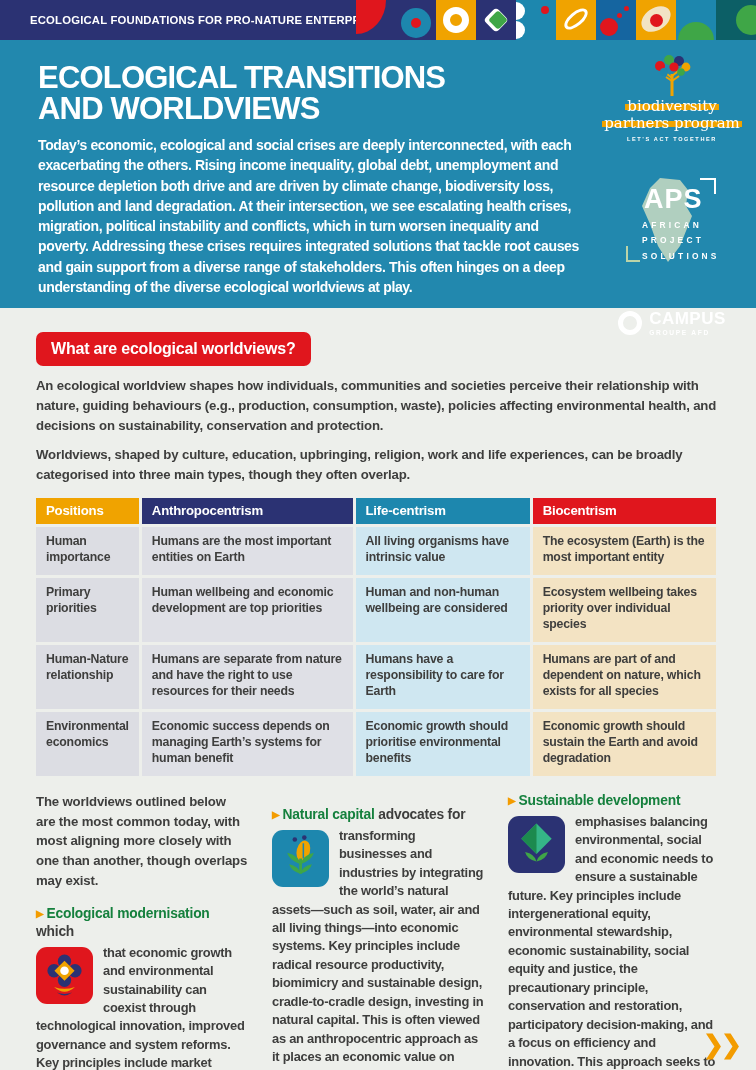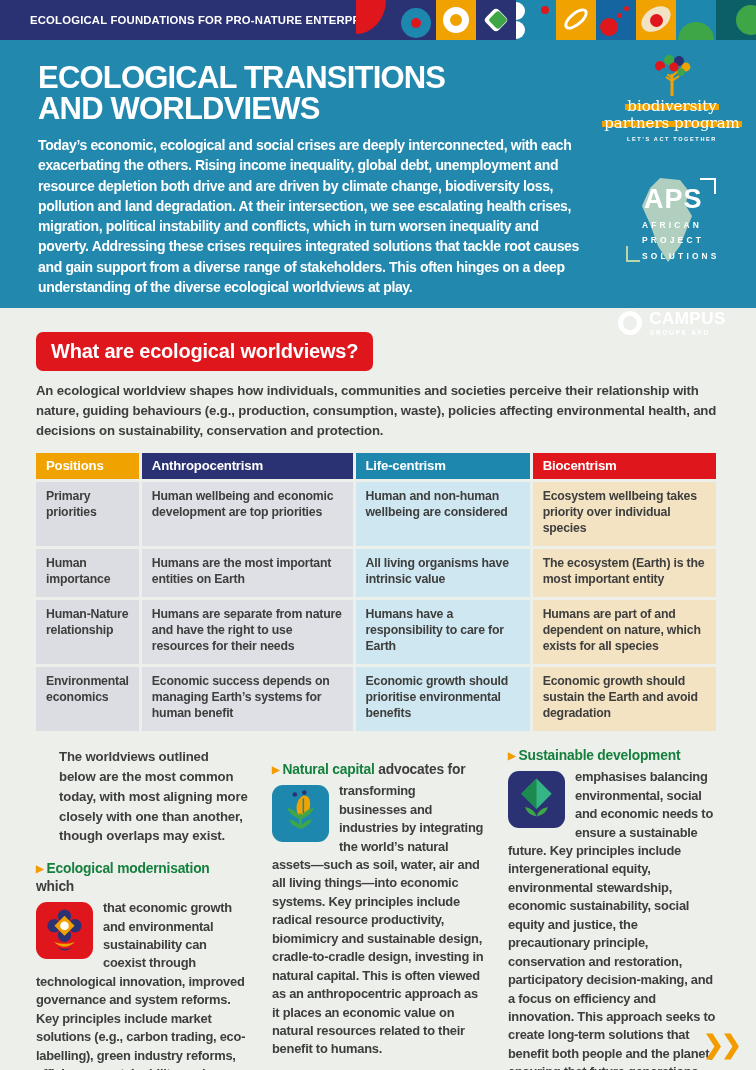--- a/index.html
+++ b/index.html
@@ -43,21 +43,21 @@
   .aps-lines{position:absolute;left:22px;top:42px;color:#fff;font-size:8.4px;font-weight:bold;letter-spacing:3.2px;line-height:1.85;}
   .bracket-tr{position:absolute;right:8px;top:2px;width:14px;height:14px;border-top:2px solid #fff;border-right:2px solid #fff;}
   .bracket-bl{position:absolute;left:6px;bottom:6px;width:12px;height:14px;border-left:2px solid #bcd4a8;border-bottom:2px solid #bcd4a8;}
   .campus{margin-top:42px;display:flex;align-items:center;}
   .campus-ring{width:24px;height:24px;border-radius:50%;border:5px solid #fff;box-sizing:border-box;}
   .campus-txt{margin-left:7px;color:#fff;}
   .campus-name{font-weight:bold;font-size:17px;letter-spacing:.5px;line-height:1;}
   .campus-sub{font-size:6.6px;font-weight:bold;letter-spacing:1.7px;margin-top:2px;}
   
   .main{position:absolute;top:308px;left:0;width:756px;padding:0 36px;box-sizing:border-box;}
-  .badge{display:inline-block;color:#fff;font-weight:bold;font-size:20px;letter-spacing:-0.2px;
+  .badge{display:inline-block;color:#fff;font-weight:bold;font-size:16px;letter-spacing:-0.2px;
          padding:8px 15px;border-radius:7px;}
   .badge.red{background:#e0161d}.badge.green{background:#3fa647}.badge.orange{background:#f39c00}
   .para{font-size:13.2px;font-weight:700;color:#3e3e3d;line-height:1.5;letter-spacing:-0.15px;}
   .mt-badge1{margin-top:24px}.mt-para{margin-top:10px}.mt-badge2{margin-top:20px}
   
   table.wv{width:686px;border-collapse:separate;border-spacing:3px;margin:10px 0 0 -3px;}
   table.wv th{color:#fff;font-weight:bold;font-size:13.2px;text-align:left;padding:5px 10px 6px;letter-spacing:-0.2px;}
   table.wv td{font-size:12.3px;font-weight:700;color:#3e3e3d;line-height:1.3;letter-spacing:-0.2px;
               padding:7px 10px 9px;vertical-align:top;}
   .th-pos{background:#f0a300}.th-anth{background:#2b3273}.th-life{background:#1d87ae}.th-bio{background:#e0161d}
@@ -65,21 +65,21 @@
   
   .cols{display:flex;gap:24px;margin-top:13px;}
   .col{flex:1;min-width:0;}
   .lw-head{font-size:13.8px;font-weight:bold;letter-spacing:-0.2px;line-height:1.3;}
   .tri{color:#f39c00;font-size:10px;vertical-align:1px;margin-right:3px;}
   .lw-h{color:#15803d;}
   .lw-lead{color:#3e3e3d;}
   .lw-body{margin-top:3px;font-size:12.9px;font-weight:700;line-height:1.43;letter-spacing:-0.25px;}
   .lw-icon{float:left;width:57px;height:57px;border-radius:11px;margin:3px 10px 2px 0;}
   .lw-item{margin-top:14px;}
-  .col .para.intro{margin-top:0;margin-left:23px;}
+  .col .para.intro{margin-top:0;}
   .next{position:absolute;right:17px;bottom:13px;color:#f39c00;font-size:25px;font-weight:bold;letter-spacing:-3px;line-height:1;cursor:pointer;}
 </style>
 </head>
 <body>
 
 <div class="page">
 
   <div class="topbar">
     <div class="topbar-title">ECOLOGICAL FOUNDATIONS FOR PRO-NATURE ENTERPRISES (1/4)</div>
     <div class="deco">
@@ -174,48 +174,49 @@
         </div>
       </div>
     </div>
   </div>
 
   <div class="main">
 
     <div class="badge red mt-badge1">What are ecological worldviews?</div>
     <div class="para mt-para" style="max-width:686px">An ecological worldview shapes how individuals, communities and societies perceive their relationship with nature, guiding behaviours (e.g., production, consumption, waste), policies affecting environmental health, and decisions on sustainability, conservation and protection.</div>
 
+    <div class="para mt-para" style="max-width:660px">Worldviews, shaped by culture, education, upbringing, religion, work and life experiences, can be broadly categorised into three main types, though they often overlap.</div>
 
     <table class="wv">
       <colgroup>
           <col style="width:13.5%">
           <col style="width:32%">
           <col style="width:26.5%">
           <col style="width:28%">
         </colgroup>
       <thead>
         <tr>
           <th class="th-pos">Positions</th>
           <th class="th-anth">Anthropocentrism</th>
           <th class="th-life">Life-centrism</th>
           <th class="th-bio">Biocentrism</th>
         </tr>
       </thead>
       <tbody>
         <tr>
+          <td class="c-pos">Human importance</td>
+          <td class="c-anth">Humans are the most important entities on Earth</td>
+          <td class="c-life">All living organisms have intrinsic value</td>
+          <td class="c-bio">The ecosystem (Earth) is the most important entity</td>
+        </tr>
+        <tr>
           <td class="c-pos">Primary priorities</td>
           <td class="c-anth">Human wellbeing and economic development are top priorities</td>
           <td class="c-life">Human and non-human wellbeing are considered</td>
           <td class="c-bio">Ecosystem wellbeing takes priority over individual species</td>
-        </tr>
-        <tr>
-          <td class="c-pos">Human importance</td>
-          <td class="c-anth">Humans are the most important entities on Earth</td>
-          <td class="c-life">All living organisms have intrinsic value</td>
-          <td class="c-bio">The ecosystem (Earth) is the most important entity</td>
         </tr>
         <tr>
           <td class="c-pos">Human-Nature relationship</td>
           <td class="c-anth">Humans are separate from nature and have the right to use resources for their needs</td>
           <td class="c-life">Humans have a responsibility to care for Earth</td>
           <td class="c-bio">Humans are part of and dependent on nature, which exists for all species</td>
         </tr>
         <tr>
           <td class="c-pos">Environmental economics</td>
           <td class="c-anth">Economic success depends on managing Earth’s systems for human benefit</td>

